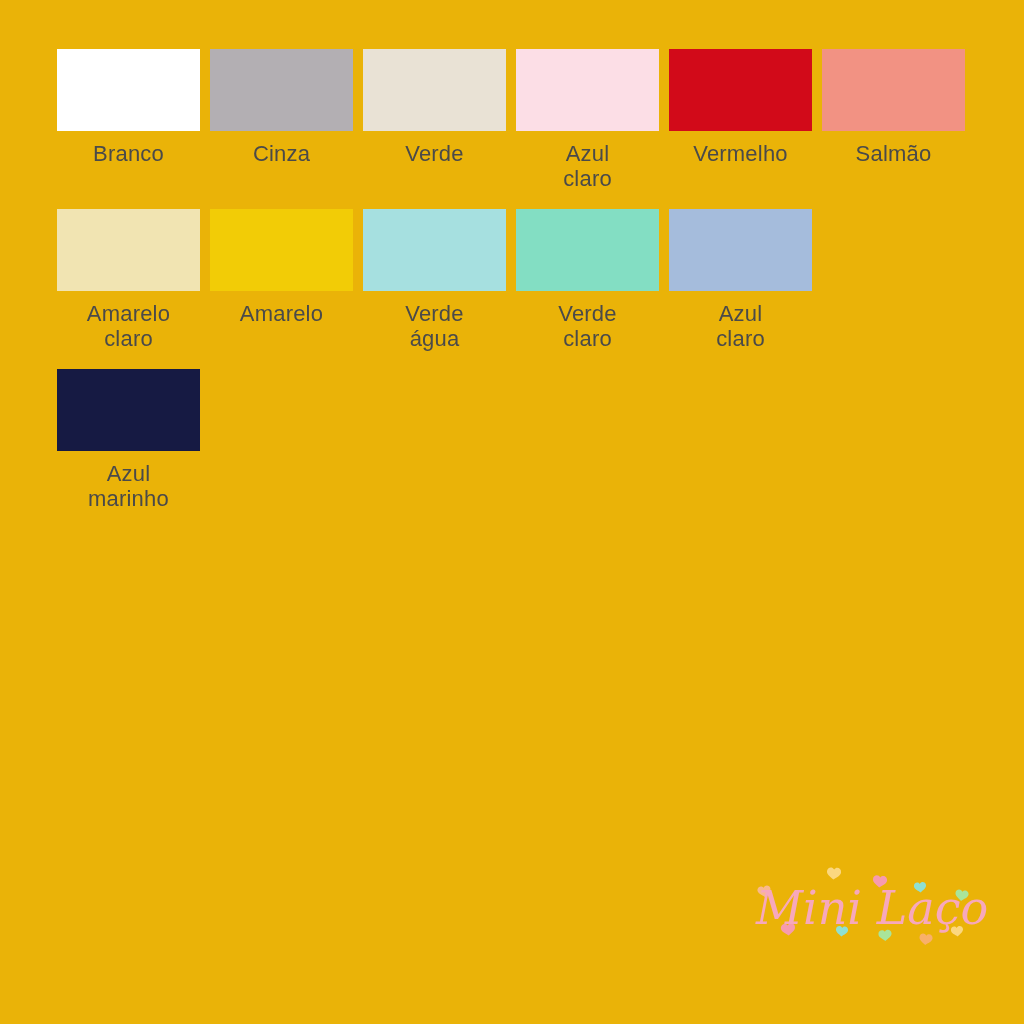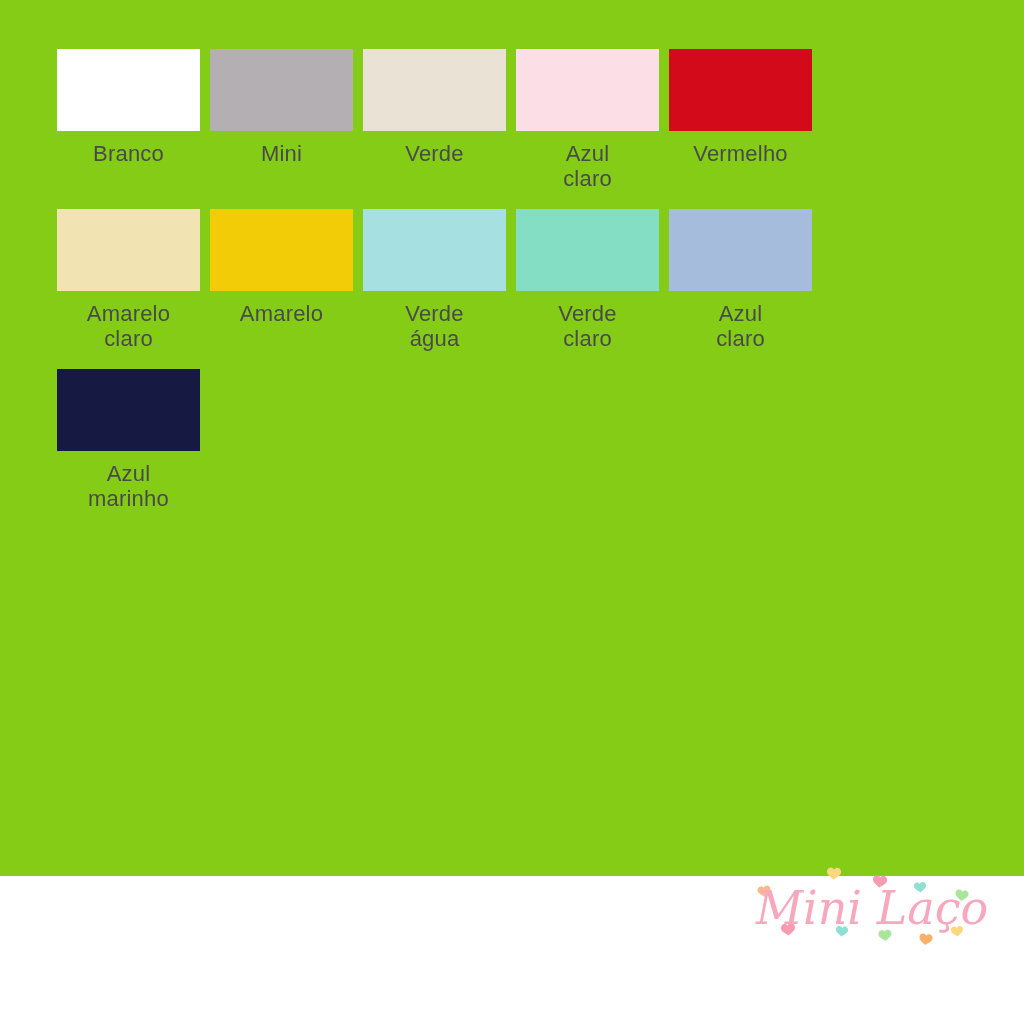--- a/index.html
+++ b/index.html
@@ -9,22 +9,22 @@
     width: 1024px;
     height: 1024px;
     background: #ffffff;
     font-family: "Liberation Sans", sans-serif;
     overflow: hidden;
   }
 
   #page {
     position: relative;
     width: 1024px;
-    height: 876px;
-    background: #84cc16;
+    height: 1024px;
+    background: #eab308;
   }
 
   
   #palette {
     position: absolute;
     left: 57px;
     top: 49px;
     width: 940px;
   }
 
@@ -90,34 +90,38 @@
 <div id="page">
 
   <div id="palette">
       <div class="palette-row">
         <div class="swatch-cell">
           <div class="swatch-chip" style="background: rgb(255, 255, 255);"></div>
           <div class="swatch-label">Branco</div>
         </div>
         <div class="swatch-cell">
           <div class="swatch-chip" style="background: rgb(179, 175, 179);"></div>
-          <div class="swatch-label">Mini</div>
+          <div class="swatch-label">Cinza</div>
         </div>
         <div class="swatch-cell">
           <div class="swatch-chip" style="background: rgb(233, 226, 213);"></div>
           <div class="swatch-label">Verde</div>
         </div>
         <div class="swatch-cell">
           <div class="swatch-chip" style="background: rgb(252, 222, 230);"></div>
           <div class="swatch-label">Azul
 claro</div>
         </div>
         <div class="swatch-cell">
           <div class="swatch-chip" style="background: rgb(210, 10, 25);"></div>
           <div class="swatch-label">Vermelho</div>
+        </div>
+        <div class="swatch-cell">
+          <div class="swatch-chip" style="background: rgb(242, 146, 131);"></div>
+          <div class="swatch-label">Salmão</div>
         </div>
       </div>
       <div class="palette-row">
         <div class="swatch-cell">
           <div class="swatch-chip" style="background: rgb(241, 228, 178);"></div>
           <div class="swatch-label">Amarelo
 claro</div>
         </div>
         <div class="swatch-cell">
           <div class="swatch-chip" style="background: rgb(242, 204, 6);"></div>

